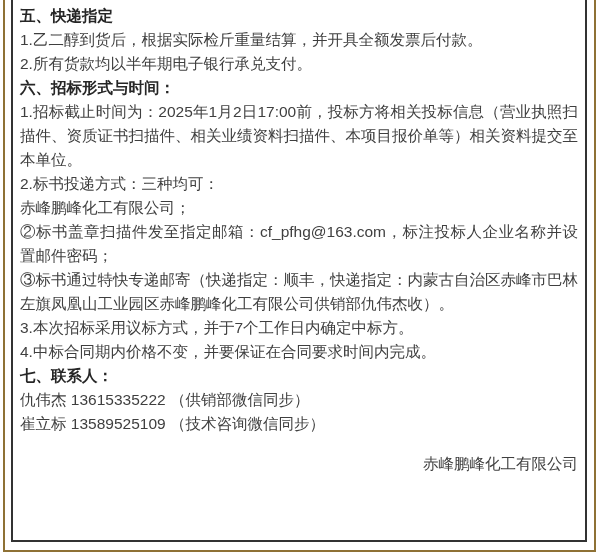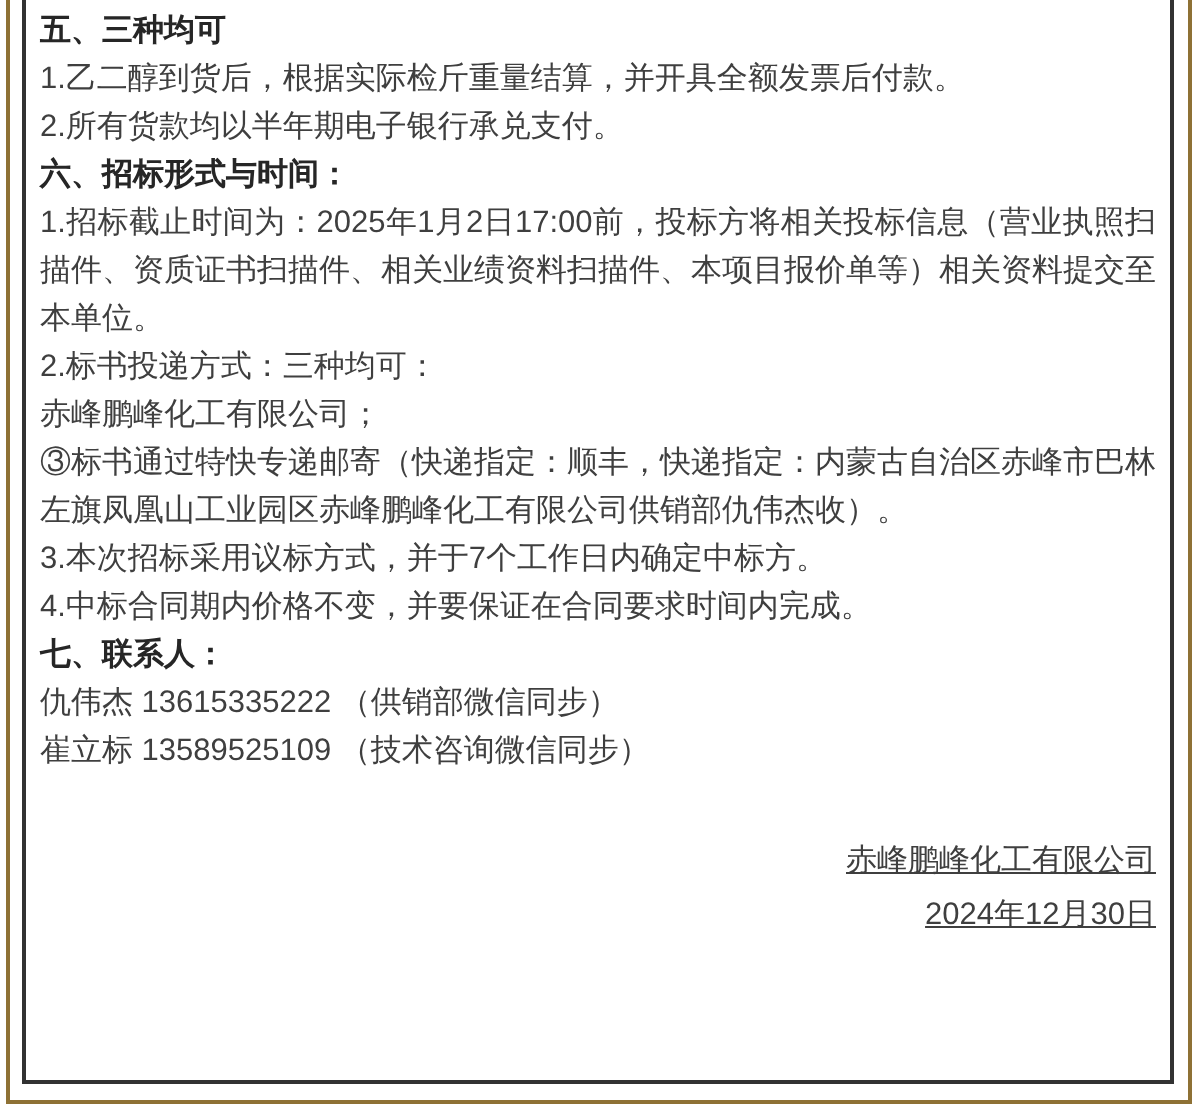--- a/index.html
+++ b/index.html
@@ -44,51 +44,50 @@
   }
   .content p {
     margin: 0;
     text-align: justify;
   }
   p.heading {
     font-weight: bold;
     color: #262626;
   }
   .signature {
-    margin-top: 29px;
-    text-decoration: underline;
+    margin-top: 14px;
   }
   .signature p {
     margin: 0;
     text-align: right;
     line-height: 27px;
   }
 </style>
 </head>
 <body>
 
 <div class="frame-outer"></div>
 <div class="frame-inner"></div>
 
 <div class="content">
 
-  <p class="heading">五、三种均可</p>
+  <p class="heading">五、快递指定</p>
   <p>1.乙二醇到货后，根据实际检斤重量结算，并开具全额发票后付款。</p>
   <p>2.所有货款均以半年期电子银行承兑支付。</p>
 
   <p class="heading">六、招标形式与时间：</p>
   <p>1.招标截止时间为：2025年1月2日17:00前，投标方将相关投标信息（营业执照扫描件、资质证书扫描件、相关业绩资料扫描件、本项目报价单等）相关资料提交至本单位。</p>
   <p>2.标书投递方式：三种均可：</p>
   <p>赤峰鹏峰化工有限公司；</p>
+  <p>②标书盖章扫描件发至指定邮箱：cf_pfhg@163.com，标注投标人企业名称并设置邮件密码；</p>
   <p>③标书通过特快专递邮寄（快递指定：顺丰，快递指定：内蒙古自治区赤峰市巴林左旗凤凰山工业园区赤峰鹏峰化工有限公司供销部仇伟杰收）。</p>
   <p>3.本次招标采用议标方式，并于7个工作日内确定中标方。</p>
   <p>4.中标合同期内价格不变，并要保证在合同要求时间内完成。</p>
 
   <p class="heading">七、联系人：</p>
   <p>仇伟杰 13615335222 （供销部微信同步）</p>
   <p>崔立标 13589525109 （技术咨询微信同步）</p>
 
   <div class="signature">
     <p>赤峰鹏峰化工有限公司</p>
-    <p>2024年12月30日</p>
   </div>
 
 </div>
 
 </body></html>

